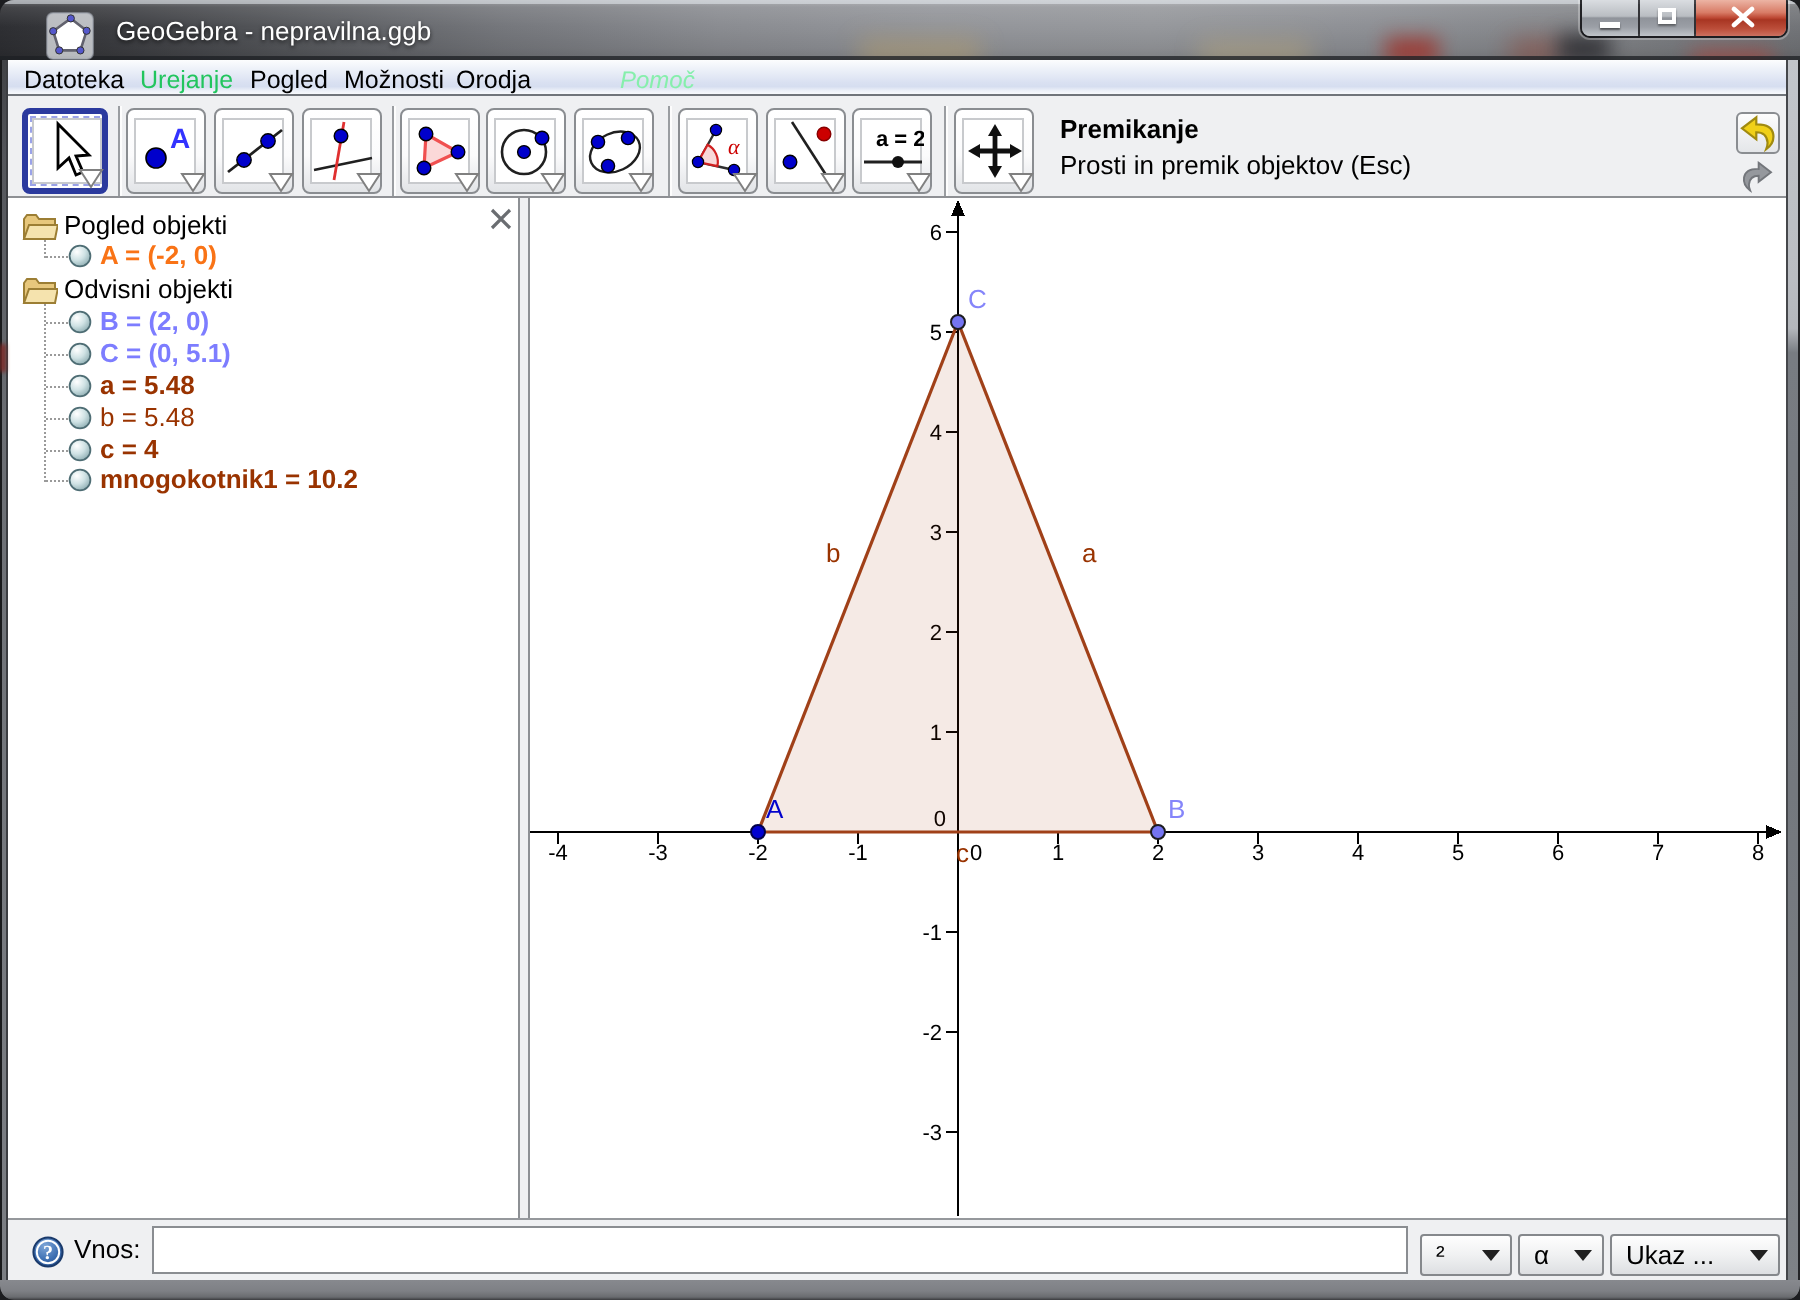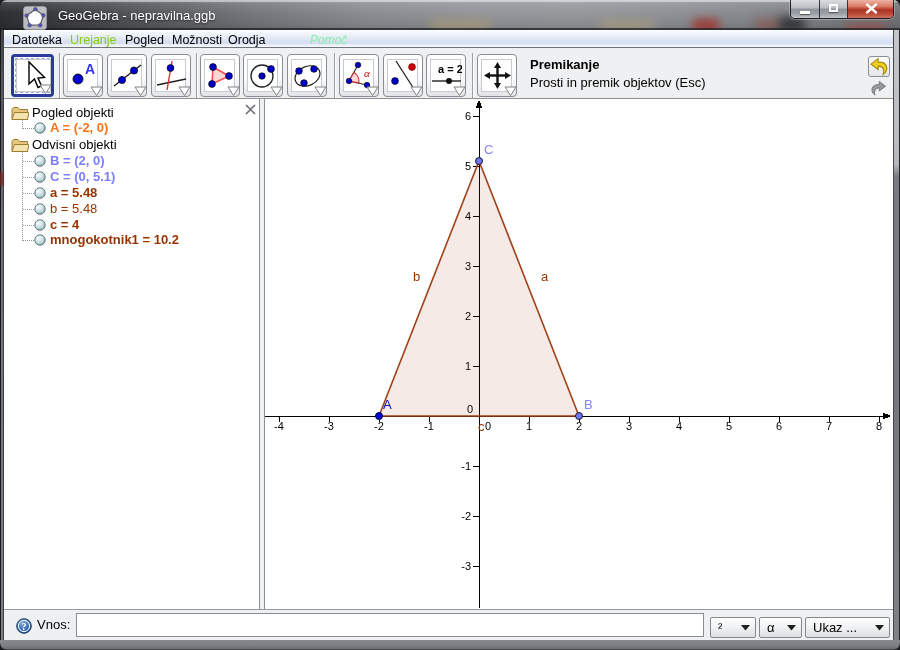--- a/index.html
+++ b/index.html
@@ -46,21 +46,21 @@
    <svg width="47" height="18">
           <path d="M 19 4.5 L 28 12.5 M 28 4.5 L 19 12.5" stroke="#ffffff" stroke-width="2.4" stroke-linecap="round"></path>
         </svg>
  </div>
 </div>
 
 <div class="abs" style="left:4px;top:30px;width:892px;height:18px;
  background:linear-gradient(180deg,#fcfdfe 0%,#eef2f9 25%,#dae1f2 65%,#d6def0 78%,#ecf0f8 90%,#f7f9fc 100%);
  border-bottom:1px solid #70747a;"></div>
 <div class="abs" style="left:12px;top:33px;font-size:12.5px;color:#000;">Datoteka</div>
-<div class="abs" style="left:70px;top:33px;font-size:12.5px;color:#84cc16;">Urejanje</div>
+<div class="abs" style="left:70px;top:33px;font-size:12.5px;color:#22c55e;">Urejanje</div>
 <div class="abs" style="left:125px;top:33px;font-size:12.5px;color:#000;">Pogled</div>
 <div class="abs" style="left:172px;top:33px;font-size:12.5px;color:#000;">Možnosti</div>
 <div class="abs" style="left:228px;top:33px;font-size:12.5px;color:#000;">Orodja</div>
 <div class="abs" style="left:273px;top:33px;font-size:12.5px;color:#000;margin-top:42px;">Okno</div>
 <div class="abs" style="left:310px;top:33px;font-size:12px;color:#86efac;font-style:italic;">Pomoč</div>
 
 <div class="abs" style="left:4px;top:48px;width:890px;height:51px;background:#eff0f2;border-bottom:1px solid #8e9094;"></div>
 <div class="abs" style="left:11px;top:54px;width:43px;height:43px;border:3px solid #2b3a9e;outline:1px dashed #9aa2e8;outline-offset:-5px;background:#ffffff;border-radius:4px;">
     <div class="abs" style="left:2px;top:2px;width:35px;height:33px;background:#fff;border:1px solid #c8cacd;"><svg width="35" height="31" viewBox="0 0 35 31">
           <path d="M 12 2 L 12 24 L 17.5 19 L 21 27.5 L 24.5 26 L 21 18 L 27.5 17.5 Z" fill="#fff" stroke="#000" stroke-width="1.4"></path>

